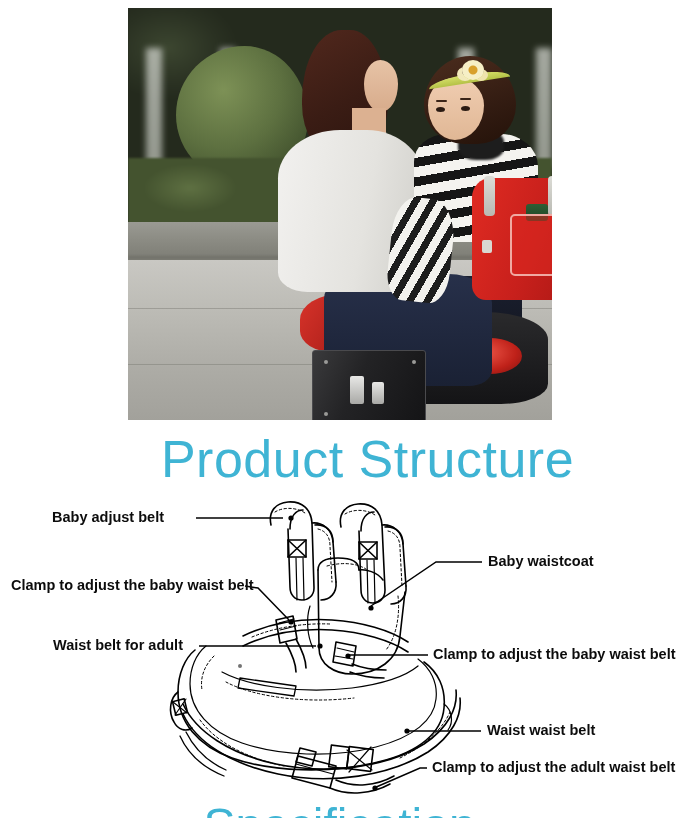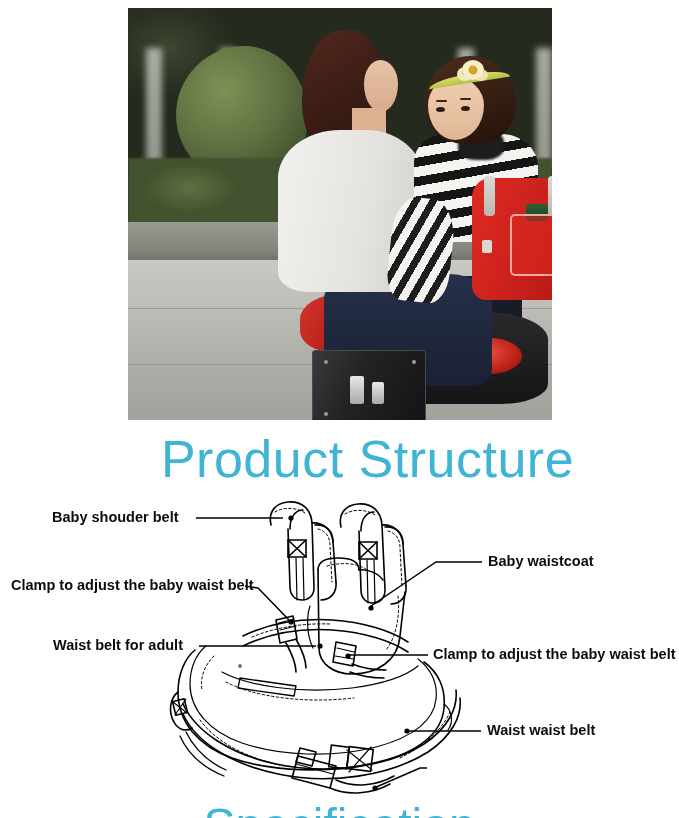--- a/index.html
+++ b/index.html
@@ -485,27 +485,28 @@
       <circle cx="291" cy="22" r="2.6"></circle>
       <circle cx="291" cy="126" r="2.6"></circle>
       <circle cx="320" cy="150" r="2.6"></circle>
       <circle cx="371" cy="112" r="2.6"></circle>
       <circle cx="348" cy="160" r="2.6"></circle>
       <circle cx="407" cy="235" r="2.6"></circle>
       <circle cx="375" cy="292" r="2.6"></circle>
     </g>
   </svg>
 
-  <div class="lbl" style="left:52px;  top:13px;">Baby shouder belt</div>
+  <div class="lbl" style="left:52px;  top:13px;">Baby adjust belt</div>
 
   <div class="lbl" style="left:11px;  top:81px;">Clamp to adjust the baby waist belt</div>
 
   <div class="lbl" style="left:53px;  top:141px;">Waist belt for adult</div>
 
   <div class="lbl lbl-r" style="left:488px; top:57px;">Baby waistcoat</div>
 
   <div class="lbl lbl-r" style="left:433px; top:150px;">Clamp to adjust the baby waist belt</div>
 
   <div class="lbl lbl-r" style="left:487px; top:226px;">Waist waist belt</div>
 
+  <div class="lbl lbl-r" style="left:432px; top:263px;">Clamp to adjust the adult waist belt</div>
 </div>
 
 <div id="next-section-title">Specification</div>
 
 </body></html>

